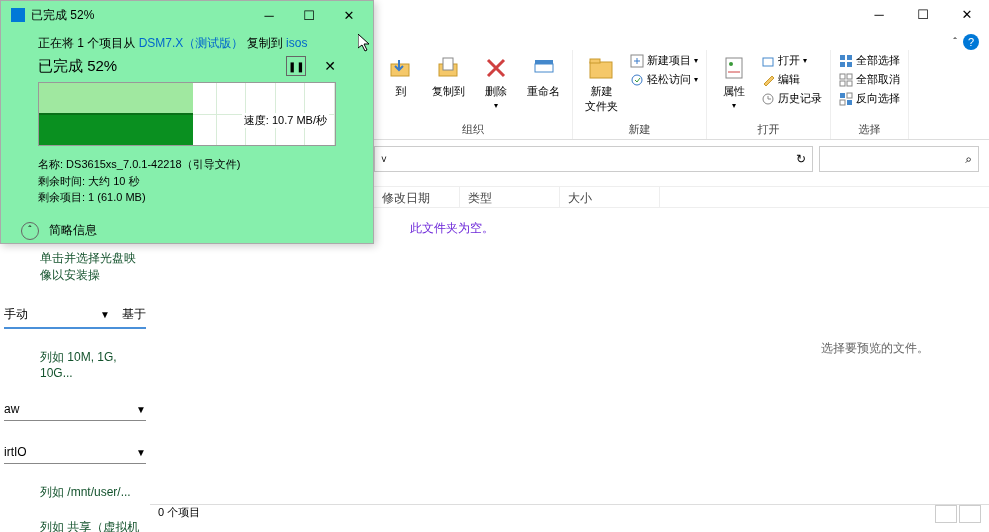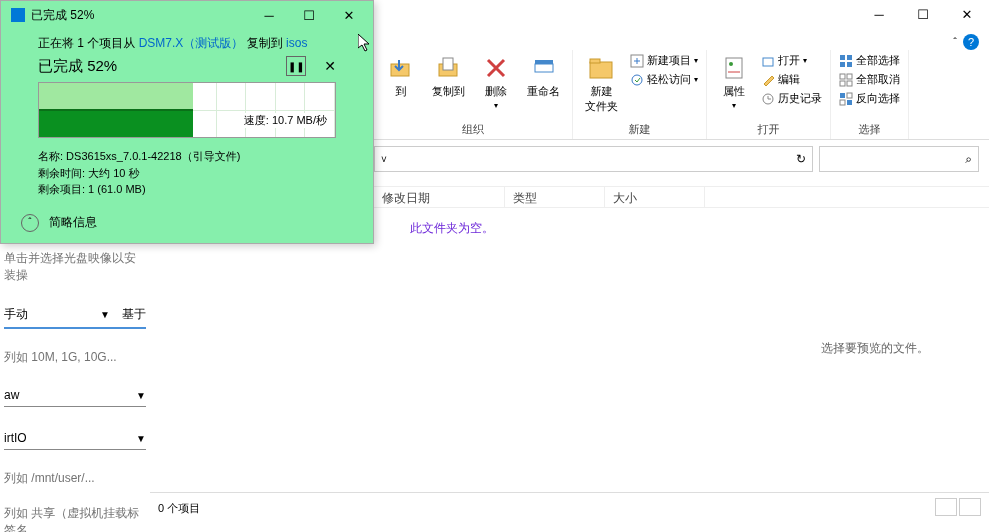--- a/index.html
+++ b/index.html
@@ -11,21 +11,21 @@
 .dlg-icon { width: 14px; height: 14px; margin: 0 6px; background: #0078d7; }
 .dlg-title { flex: 1; font-size: 12px; }
 .dlg-btn { width: 40px; height: 28px; display: flex; align-items: center; justify-content: center; font-size: 13px; }
 .dlg-body { padding: 6px 37px; }
 .dlg-line { font-size: 12px; margin-bottom: 2px; }
 .dlg-link { color: #0066cc; }
 .dlg-progress-title { font-size: 15px; margin: 4px 0 6px; display: flex; align-items: center; }
 .dlg-progress-title .spacer { flex: 1; }
 .dlg-pause { width: 20px; height: 20px; border: 1px solid #666; display: inline-flex; align-items: center; justify-content: center; margin-right: 18px; font-size: 10px; }
 .dlg-cancel { font-size: 14px; cursor: pointer; }
-.progress-wrap { border: 1px solid #999; height: 56px; position: relative; background: #fff; text-decoration: underline; }
+.progress-wrap { border: 1px solid #999; height: 64px; position: relative; background: #fff; text-decoration: underline; }
 .progress-fill { position: absolute; left: 0; top: 0; bottom: 0; background: linear-gradient(to bottom, #a0e8a0 0%, #a0e8a0 50%, #0a9020 50%, #0a9020 100%); }
 .progress-grid { position: absolute; inset: 0; display: flex; }
 .progress-grid div { flex: 1; border-right: 1px solid #d8ecd8; }
 .progress-grid .hline { position: absolute; left: 0; right: 0; top: 50%; border-top: 1px solid #d8ecd8; }
 .progress-graph { position: absolute; left: 0; top: 48%; width: 52%; height: 2px; background: #0a7018; }
 .progress-speed { position: absolute; right: 6px; top: 30px; font-size: 11px; background: #fff; padding: 0 2px; }
 .dlg-info { margin-top: 10px; font-size: 11px; line-height: 1.5; }
 .dlg-footer { display: flex; align-items: center; padding: 10px 20px; gap: 10px; }
 .dlg-chevron { width: 18px; height: 18px; border: 1px solid #666; border-radius: 50%; display: flex; align-items: center; justify-content: center; font-size: 10px; }
 
@@ -53,27 +53,27 @@
 .search-input { width: 160px; height: 26px; border: 1px solid #ccc; display: flex; align-items: center; padding: 0 6px; }
 .search-input .ph { color: #999; flex: 1; }
 
 
 .cols { position: absolute; left: 374px; right: 0; top: 186px; height: 22px; display: flex; border-top: 1px solid #eee; border-bottom: 1px solid #eee; font-size: 12px; color: #444; }
 .col { padding: 3px 8px; border-right: 1px solid #eee; }
 
 
 .empty-msg { position: absolute; left: 410px; top: 220px; font-size: 12px; color: #6d28d9; }
 .preview-msg { position: absolute; right: 60px; top: 340px; font-size: 12px; color: #666; }
-.statusbar { position: absolute; left: 150px; right: 0; bottom: 16px; height: 24px; border-top: 1px solid #ddd; display: flex; align-items: flex-end; padding: 0 8px; font-size: 11px; }
+.statusbar { position: absolute; left: 150px; right: 0; bottom: 4px; height: 24px; border-top: 1px solid #ddd; display: flex; align-items: flex-start; padding: 0 8px; font-size: 11px; }
 .statusbar .spacer { flex: 1; }
 .view-btn { width: 22px; height: 18px; border: 1px solid #ccc; margin-left: 2px; }
 
 
 .leftpanel { position: absolute; left: 0; top: 244px; width: 150px; padding: 6px 4px; font-size: 12px; }
-.lp-link { color: #737373; margin-bottom: 18px; display: block; }
+.lp-link { color: #14532d; margin-bottom: 18px; display: block; margin-left: 36px; }
 .lp-row { display: flex; align-items: center; border-bottom: 1px solid #888; padding: 4px 0; margin-bottom: 20px; gap: 4px; }
 .lp-dd { font-size: 10px; margin-left: auto; }
 .lp-row2 { border-bottom: 2px solid #4a90d9; }
 
 svg { display: block; }
 .cursor { position: absolute; left: 358px; top: 34px; z-index: 200; pointer-events: none; }
 </style>
 </head>
 <body>
 
@@ -245,21 +245,21 @@
       <span style="font-size:10px">˅</span>
       <span style="margin-left:auto">↻</span>
     </div>
     <div class="search-input">
       <span class="ph"></span>
       <span>⌕</span>
     </div>
   </div>
 
   <div class="cols">
-    <div class="col" style="width:131px">修改日期</div>
+    <div class="col" style="width:86px">修改日期</div>
     <div class="col" style="width:100px">类型</div>
     <div class="col" style="width:100px">大小</div>
   </div>
 
   <div class="empty-msg">此文件夹为空。</div>
   <div class="preview-msg">选择要预览的文件。</div>
 
   <div class="statusbar">
     <span>0 个项目</span>
     <span class="spacer"></span>

